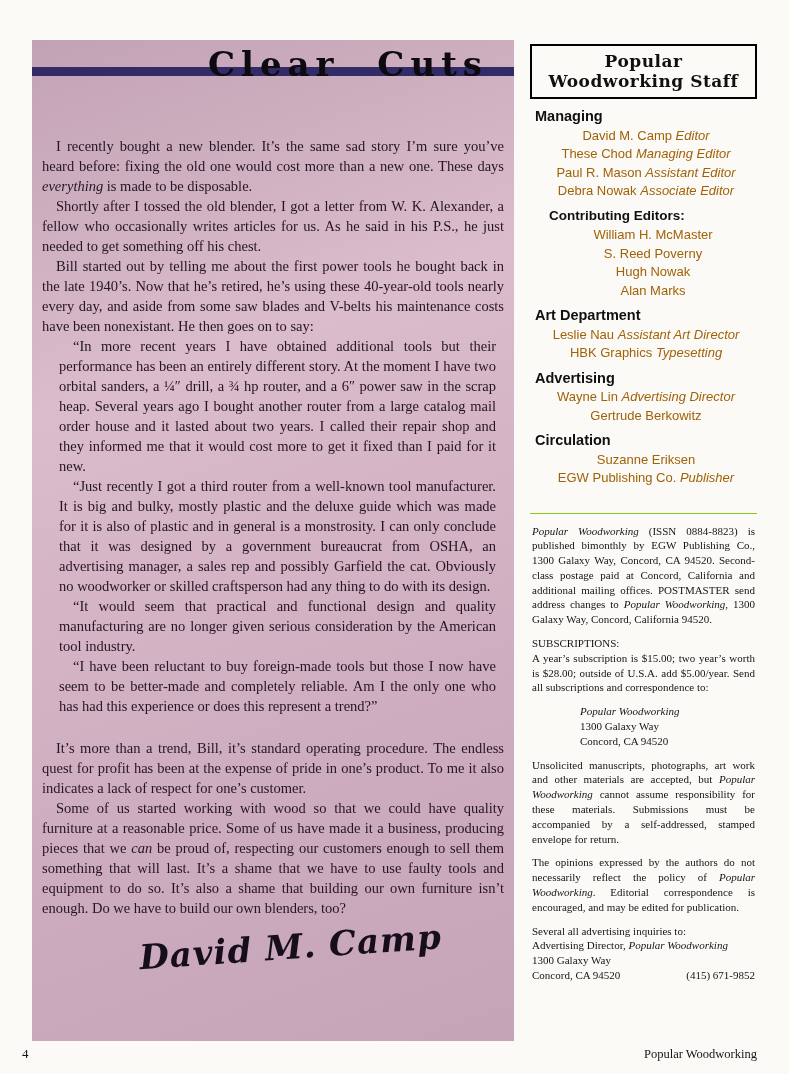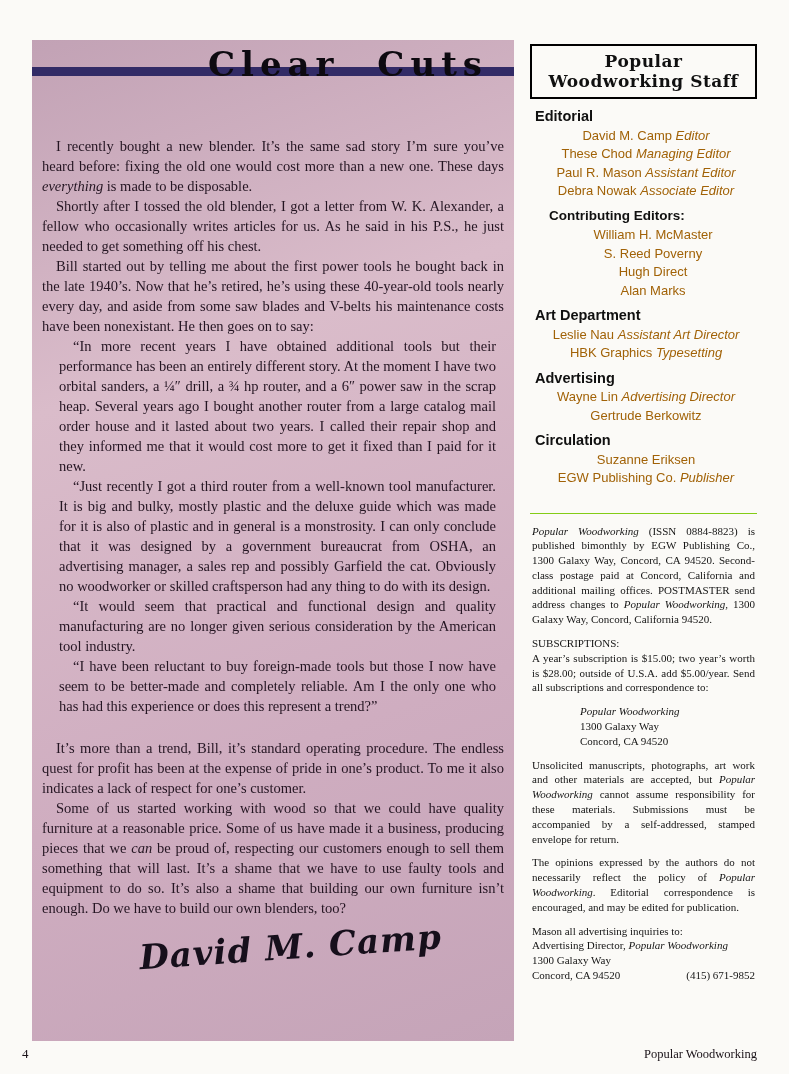--- a/index.html
+++ b/index.html
@@ -92,29 +92,29 @@
         <p class="article-p gap"><span>It’s more than a trend, Bill, it’s standard operating procedure. The endless quest for profit has been at the expense of pride in one’s product. To me it also indicates a lack of respect for one’s customer.</span></p>
         <p class="article-p"><span>Some of us started working with wood so that we could have quality furniture at a reasonable price. Some of us have made it a business, producing pieces that we </span><span class="i">can</span><span> be proud of, respecting our customers enough to sell them something that will last. It’s a shame that we have to use faulty tools and equipment to do so. It’s also a shame that building our own furniture isn’t enough. Do we have to build our own blenders, too?</span></p>
       </div>
     <div class="signature">David M. Camp</div>
   </div>
 </div>
 
 <div class="staff-col">
   <div class="staff-box">Popular Woodworking Staff</div>
   <div class="staff-sections">
-      <div class="s-heading">Editorial</div>
+      <div class="s-heading">Managing</div>
       <div class="entry"><span>David M. Camp</span> <span class="role">Editor</span></div>
       <div class="entry"><span>These Chod</span> <span class="role">Managing Editor</span></div>
       <div class="entry"><span>Paul R. Mason</span> <span class="role">Assistant Editor</span></div>
       <div class="entry"><span>Debra Nowak</span> <span class="role">Associate Editor</span></div>
       <div class="s-heading sub">Contributing Editors:</div>
       <div class="entry indent"><span>William H. McMaster</span></div>
       <div class="entry indent"><span>S. Reed Poverny</span></div>
-      <div class="entry indent"><span>Hugh Direct</span></div>
+      <div class="entry indent"><span>Hugh Nowak</span></div>
       <div class="entry indent"><span>Alan Marks</span></div>
       <div class="s-heading">Art Department</div>
       <div class="entry"><span>Leslie Nau</span> <span class="role">Assistant Art Director</span></div>
       <div class="entry"><span>HBK Graphics</span> <span class="role">Typesetting</span></div>
       <div class="s-heading">Advertising</div>
       <div class="entry"><span>Wayne Lin</span> <span class="role">Advertising Director</span></div>
       <div class="entry"><span>Gertrude Berkowitz</span></div>
       <div class="s-heading">Circulation</div>
       <div class="entry"><span>Suzanne Eriksen</span></div>
       <div class="entry"><span>EGW Publishing Co.</span> <span class="role">Publisher</span></div>
@@ -123,21 +123,21 @@
       <p class="m-p"><span class="i">Popular Woodworking</span><span> (ISSN 0884-8823) is published bimonthly by EGW Publishing Co., 1300 Galaxy Way, Concord, CA 94520. Second-class postage paid at Concord, California and additional mailing offices. POSTMASTER send address changes to </span><span class="i">Popular Woodworking</span><span>, 1300 Galaxy Way, Concord, California 94520.</span></p>
       <p class="m-p"><span>SUBSCRIPTIONS:
 A year’s subscription is $15.00; two year’s worth is $28.00; outside of U.S.A. add $5.00/year. Send all subscriptions and correspondence to:</span></p>
       <div class="m-addr">
         <div class="i">Popular Woodworking</div>
         <div>1300 Galaxy Way</div>
         <div>Concord, CA 94520</div>
       </div>
       <p class="m-p"><span>Unsolicited manuscripts, photographs, art work and other materials are accepted, but </span><span class="i">Popular Woodworking</span><span> cannot assume responsibility for these materials. Submissions must be accompanied by a self-addressed, stamped envelope for return.</span></p>
       <p class="m-p"><span>The opinions expressed by the authors do not necessarily reflect the policy of </span><span class="i">Popular Woodworking</span><span>. Editorial correspondence is encouraged, and may be edited for publication.</span></p>
-      <p class="m-p"><span>Mason all advertising inquiries to:
+      <p class="m-p"><span>Several all advertising inquiries to:
 Advertising Director, </span><span class="i">Popular Woodworking</span><span>
 1300 Galaxy Way</span></p>
       <div class="m-split">
         <span>Concord, CA 94520</span>
         <span>(415) 671-9852</span>
       </div>
     </div>
 </div>
 
 <div class="footer-num">4</div>

